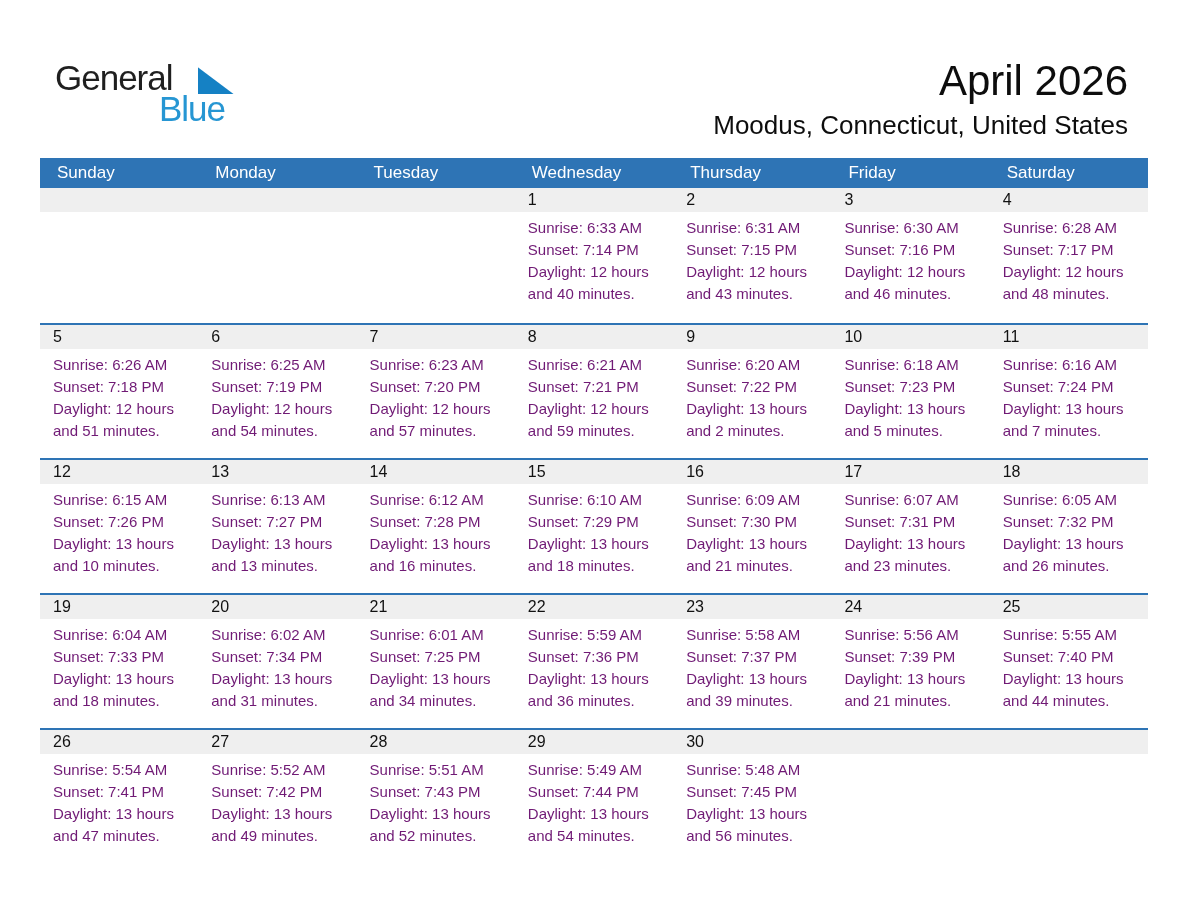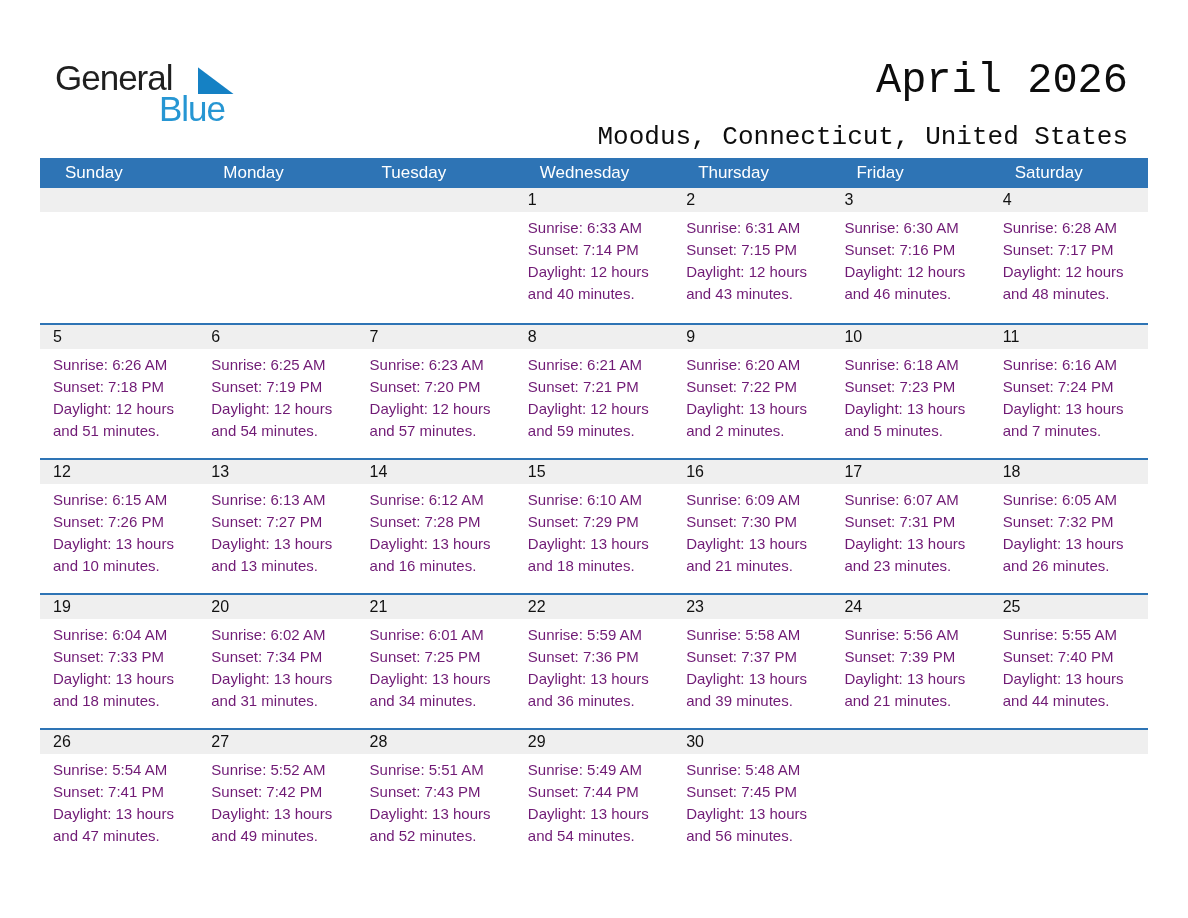--- a/index.html
+++ b/index.html
@@ -49,52 +49,51 @@
     letter-spacing: -1px;
     margin-left: 104px;
     margin-top: -4px;
   }
   
   .titleblock {
     position: absolute;
     top: 58px;
     right: 60px;
     text-align: right;
-    font-family: Liberation Mono, monospace;
   }
   .title {
     font-size: 42px;
     line-height: 1.1;
     color: #0d0d0d;
   }
   .subtitle {
     font-size: 26px;
     line-height: 1.2;
     color: #0d0d0d;
-    margin-top: 18px;
+    margin-top: 6px;
   }
   
   .calendar {
     position: absolute;
     left: 40px;
     top: 158px;
     width: 1108px;
   }
   .cal-header {
     display: grid;
     grid-template-columns: repeat(7, 1fr);
     background: #2e74b5;
     height: 30px;
   }
   .hcell {
     color: #ffffff;
     font-size: 17px;
     display: flex;
     align-items: center;
-    padding-left: 25px;
+    padding-left: 17px;
     overflow: hidden;
     white-space: nowrap;
   }
   .week {
     display: grid;
     grid-template-columns: repeat(7, 1fr);
     height: 133px;
     border-top: 2px solid #2e74b5;
   }
   .week.first {

